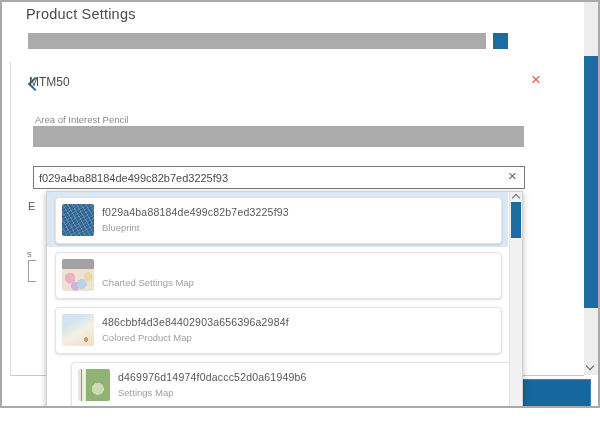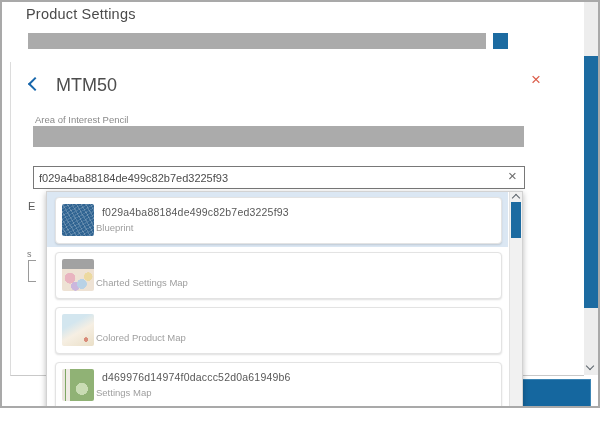--- a/index.html
+++ b/index.html
@@ -23,21 +23,21 @@
 
   
   .inner-panel{left:10px;top:62px;width:573px;height:313px;border-left:1px solid #dcdcdc;border-bottom:1px solid #c9c9c9;}
 
   .chev{display:inline-block;width:7px;height:7px;border-style:solid;border-color:#5b646b;border-width:0 0 2px 2px;}
   .chev-left{transform:rotate(45deg);}
   .chev-up{transform:rotate(135deg);border-width:0 0 1.5px 1.5px;width:5px;height:5px;}
   .chev-down{transform:rotate(-45deg);border-width:0 0 1.5px 1.5px;width:5px;height:5px;}
 
   .back-chevron{left:30px;top:79px;border-color:#1766ab;border-width:0 0 2.5px 2.5px;width:8px;height:8px;}
-  .back-label{left:56px;top:75px;font-size:18px;color:#4d4d4d;}
+  .back-label{left:29px;top:75px;font-size:12px;color:#4d4d4d;}
   .close-x{left:531px;top:71px;font-size:17px;color:#dc5f4c;line-height:17px;cursor:pointer;}
 
   .field-label{font-size:9.5px;color:#8a8a8a;}
   .aoi-label{left:35px;top:114px;}
   .aoi-bar{left:33px;top:126px;width:491px;height:21px;}
   .basemap-label{left:35px;top:169px;}
   .basemap-input{left:33px;top:166px;width:465px;height:21px;border:1px solid #787878;
     font-family:"Liberation Sans",sans-serif;font-size:11px;color:#4c4c4c;padding:0 20px 0 5px;outline:none;}
   .clear-x{left:508px;top:168px;font-size:15px;color:#6e6e6e;line-height:15px;cursor:pointer;}
 
@@ -48,25 +48,25 @@
 
   
   .dropdown{left:46px;top:191px;width:475px;height:238px;background:#fff;
     border:1px solid #d2d2d2;box-shadow:0 2px 6px rgba(0,0,0,.28);z-index:10;}
   .dd-selected-bg{position:absolute;left:0;top:0;width:461px;height:55px;background:#dbe7f3;}
   .dd-card{position:absolute;left:8px;width:445px;height:45px;background:#fff;
     border:1px solid #e3e3e3;border-radius:4px;box-shadow:0 1px 2px rgba(0,0,0,.13);}
   .dd-card.c1{top:5px;}
   .dd-card.c2{top:60px;}
   .dd-card.c3{top:115px;}
-  .dd-card.c4{top:170px;height:46px;}
+  .dd-card.c4{top:170px;height:46px;margin-left:16px;}
   .dd-card.c5{top:221px;height:20px;border-bottom:none;border-radius:4px 4px 0 0;}
   .dd-thumb{position:absolute;left:6px;top:6px;width:32px;height:32px;border-radius:2px;}
   .dd-id{position:absolute;left:46px;top:8px;font-size:10.5px;color:#585858;letter-spacing:.2px;}
-  .dd-name{position:absolute;left:40px;top:24px;font-size:9.5px;color:#9e9e9e;}
+  .dd-name{position:absolute;left:46px;top:24px;font-size:9.5px;color:#9e9e9e;}
 
   .th-blueprint{background:#306492;
     background-image:repeating-linear-gradient(60deg,rgba(255,255,255,.20) 0 1px,transparent 1px 4px),
                      repeating-linear-gradient(-30deg,rgba(255,255,255,.14) 0 1px,transparent 1px 3px);}
   .th-charted{background-image:
     radial-gradient(circle at 25% 60%,#e9b4c0 0 17%,transparent 18%),
     radial-gradient(circle at 62% 78%,#b9d2e6 0 15%,transparent 16%),
     radial-gradient(circle at 82% 55%,#ecd9a0 0 13%,transparent 14%),
     radial-gradient(circle at 42% 85%,#cbb7dd 0 13%,transparent 14%),
     linear-gradient(180deg,#a2a2a2 0 32%,#eee2d4 32%);}
@@ -121,20 +121,21 @@
       <div class="dd-name">Blueprint</div>
     </div>
 
     <div class="dd-card c2">
       <div class="dd-thumb th-charted"></div>
       <div class="dd-name">Charted Settings Map</div>
     </div>
 
     <div class="dd-card c3">
       <div class="dd-thumb th-pencil"></div>
+      <div class="dd-id">486cbbf4d3e84402903a656396a2984f</div>
       <div class="dd-name">Colored Product Map</div>
     </div>
 
     <div class="dd-card c4">
       <div class="dd-thumb th-community"></div>
       <div class="dd-id">d469976d14974f0daccc52d0a61949b6</div>
       <div class="dd-name">Settings Map</div>
     </div>
 
     <div class="dd-card c5"></div>

